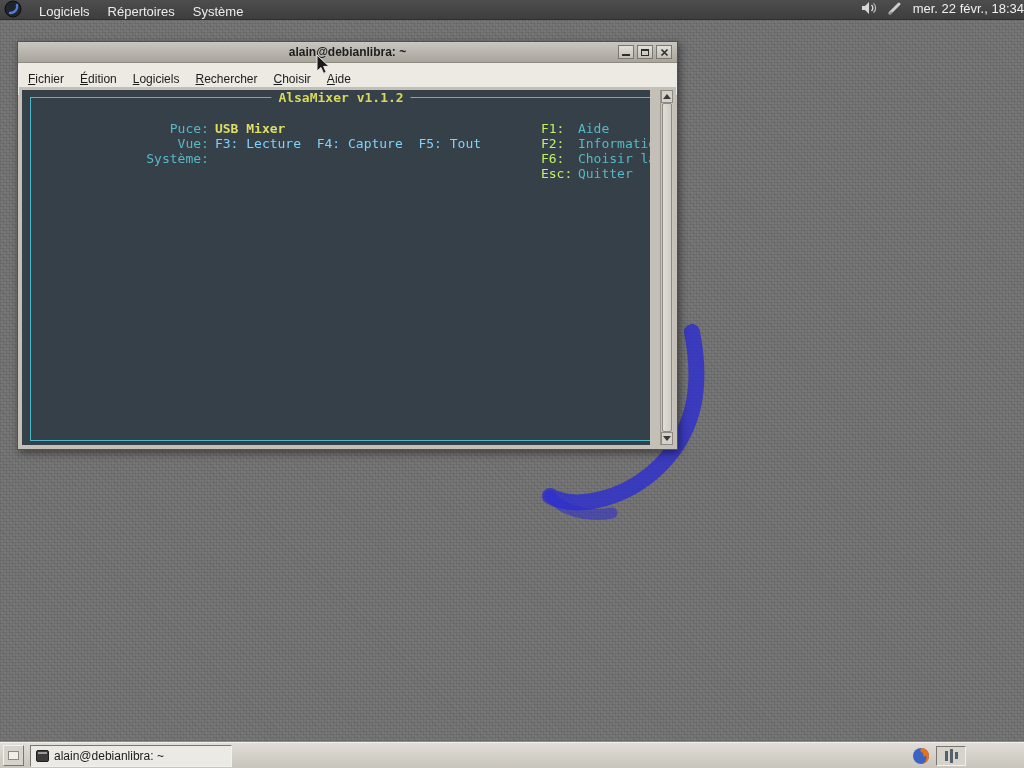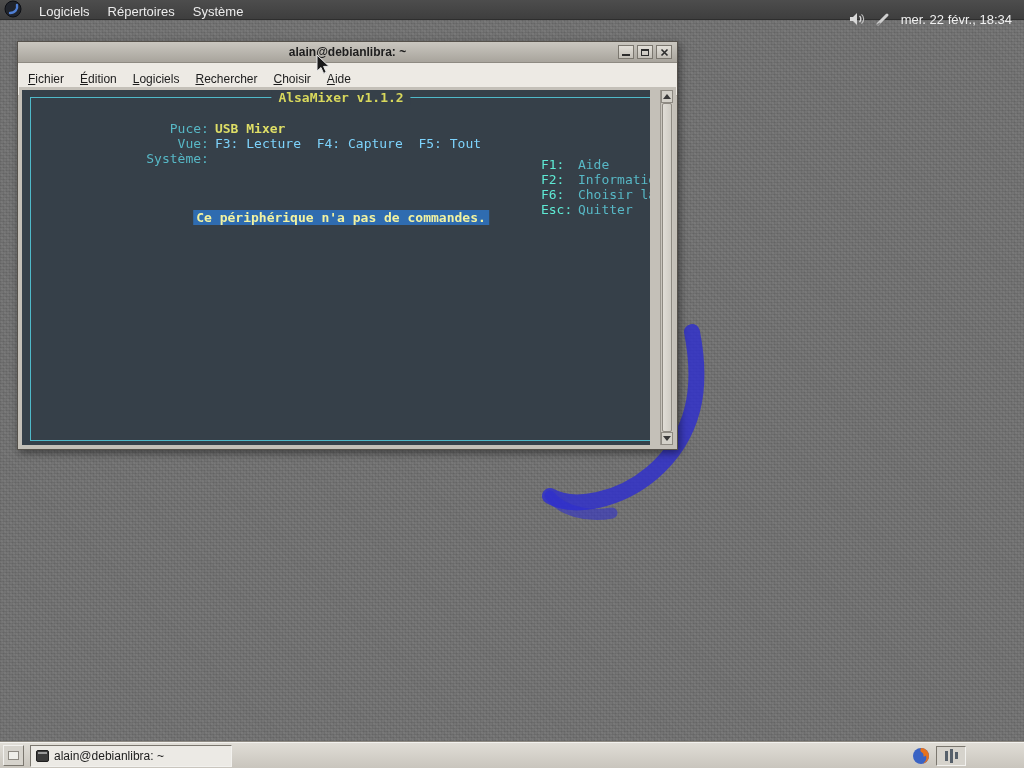--- a/index.html
+++ b/index.html
@@ -17,21 +17,21 @@
   
   .top-panel{
     position:absolute; left:0; top:0; width:1024px; height:20px;
     background:linear-gradient(#4d4d4d,#3e3e3e);
     border-bottom:1px solid #2e2e2e;
     display:flex; align-items:flex-start; color:#ececec; font-size:13px;
     z-index:50;
   }
   .panel-logo{ width:18px; height:18px; margin:0 8px 0 4px; }
   .tp-menu{ padding:0 9px; height:24px; line-height:24px; cursor:default; }
-  .tp-right{ margin-left:auto; display:flex; align-items:center; gap:10px; padding-right:12px;margin-top:11px; }
+  .tp-right{ margin-left:auto; display:flex; align-items:center; gap:10px; padding-right:0; }
   .tp-icon{ width:16px; height:16px; }
   .tp-clock{ font-size:13px; color:#f0f0f0; white-space:nowrap; }
 
   
   .swirl{ position:absolute; left:520px; top:318px; z-index:1; }
 
   
   .window{
     position:absolute; left:17px; top:41px; width:661px; height:409px;
     border:1px solid #55514b; background:#c4c0b8;
@@ -85,21 +85,21 @@
   .amx-title{
     position:absolute; top:-8px; left:50%; transform:translateX(-50%);
     background:#364049; padding:0 7px; color:#d8d85c; font-weight:bold; white-space:pre;
   }
   .amx-left{ position:absolute; left:0; top:8px; }
   .amx-row{ height:15px; line-height:15px; white-space:pre; }
   .amx-label{ display:inline-block; width:84px; text-align:right; color:#57b8c6; }
   .amx-value{ margin-left:6px; color:#7dd3fc; white-space:pre; }
   .amx-value.bold-val{ color:#dede66; font-weight:bold; }
   .amx-right{ position:absolute; left:416px; top:8px; }
-  .amx-key{ display:inline-block; width:37px; color:#5eead4;margin-top:36px; }
+  .amx-key{ display:inline-block; width:37px; color:#bef264; }
   .amx-desc{ color:#57b8c6; white-space:pre; }
   .amx-message{
     position:absolute; top:112px; left:50%; transform:translateX(-50%);
     background:#2f6cb0; color:#f2f2a0; font-weight:bold; padding:0 3px;
     white-space:pre; line-height:15px;
   }
 
   
   .taskbar{
     position:absolute; left:0; top:742px; width:1024px; height:26px;
@@ -215,21 +215,20 @@
             <span class="amx-key">F2:</span><span class="amx-desc">Informations Système</span>
           </div>
           <div class="amx-row">
             <span class="amx-key">F6:</span><span class="amx-desc">Choisir la carte son</span>
           </div>
           <div class="amx-row">
             <span class="amx-key">Esc:</span><span class="amx-desc">Quitter</span>
           </div>
         </div>
 
-        <div class="amx-message">Ce périphérique n'a pas de commandes.</div>
       </div>
     </div>
 
     <div class="scrollbar">
       <div class="sb-step">
           <div class="tri-up"></div>
         </div>
       <div class="sb-thumb"></div>
       <div class="sb-step">
           <div class="tri-down"></div>

